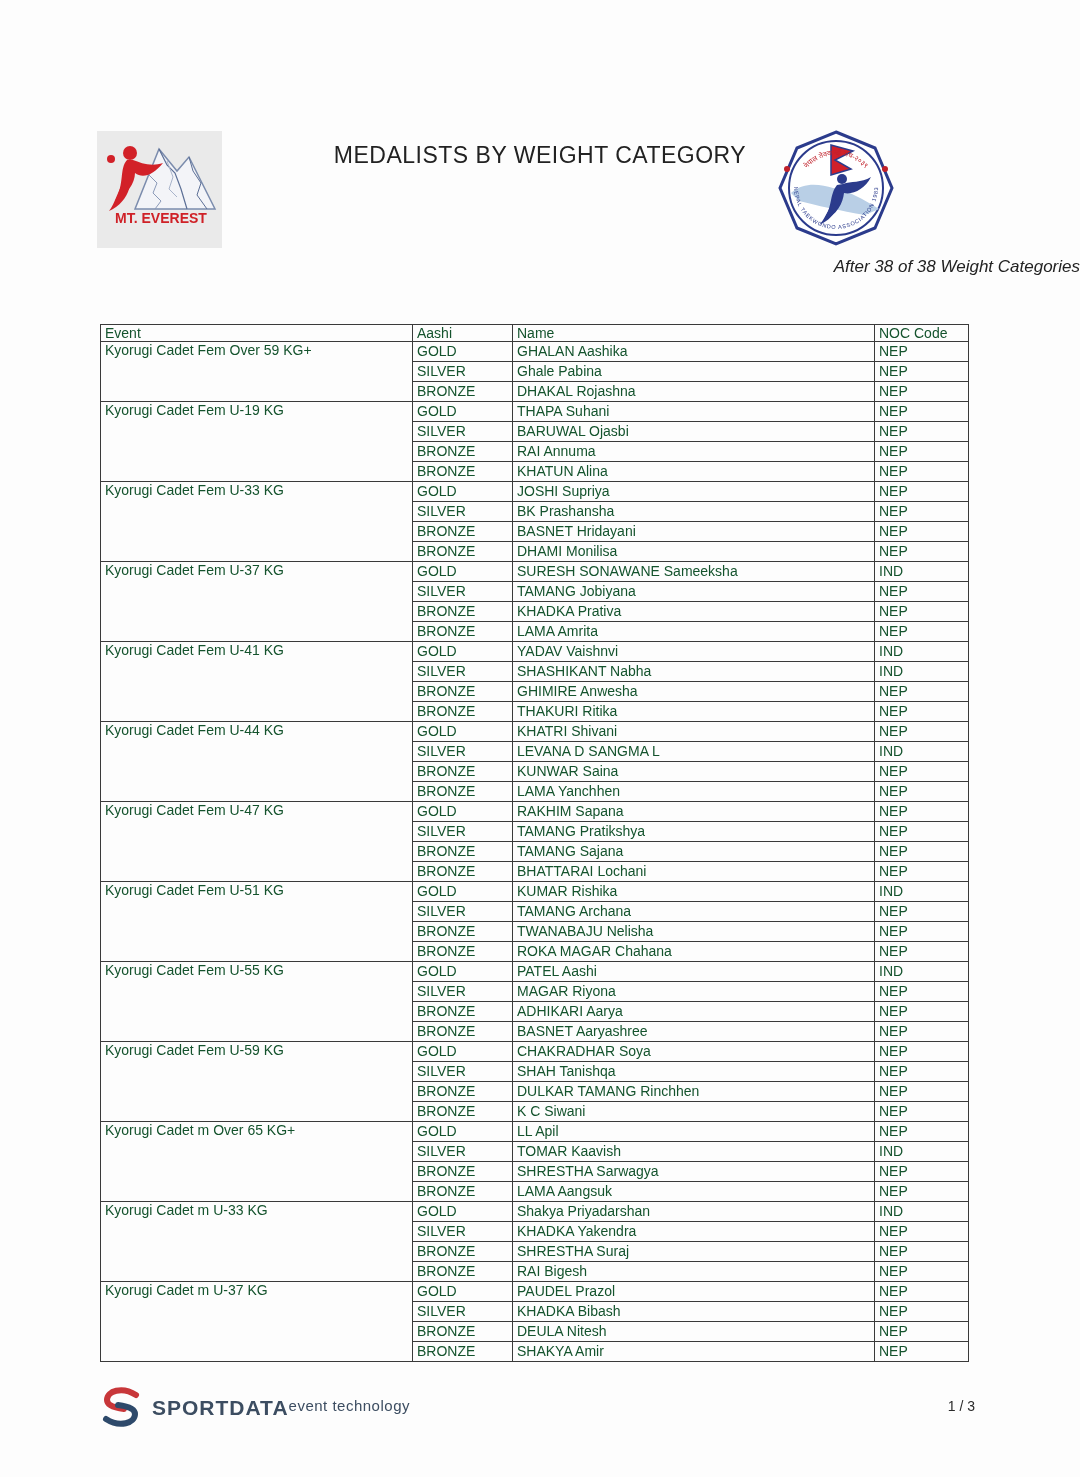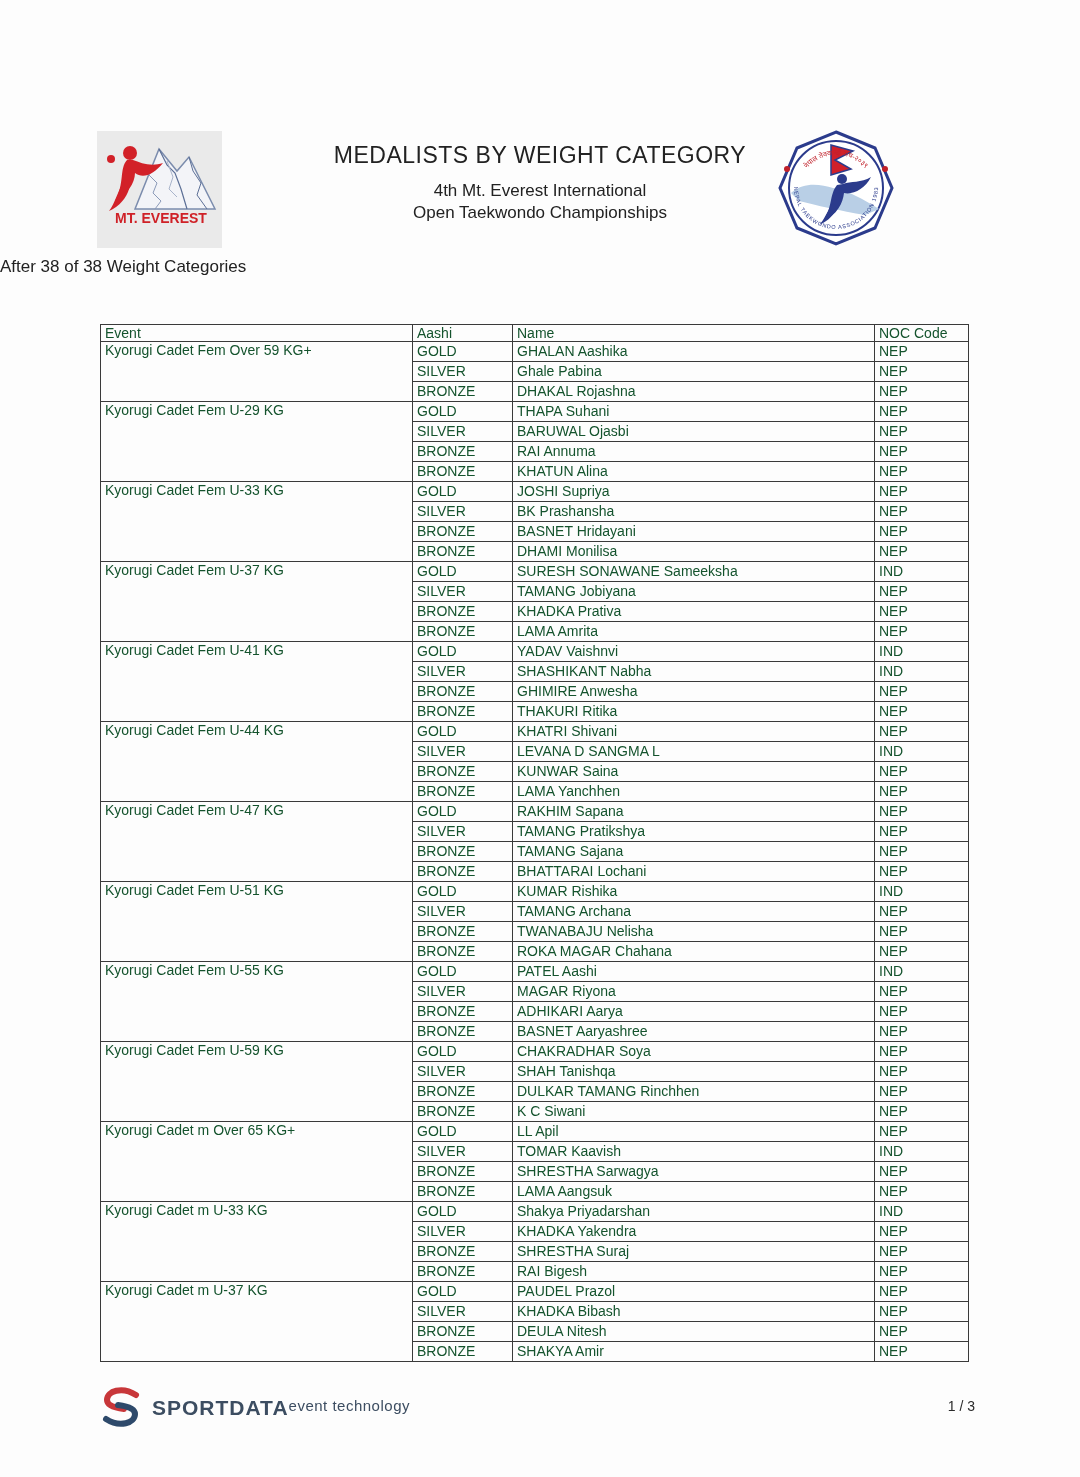--- a/index.html
+++ b/index.html
@@ -11,21 +11,21 @@
     color:#1b1b1b;
     overflow:hidden;
   }
   
   .logo-everest{position:absolute;left:97px;top:131px;width:125px;height:117px;}
   .badge-nta{position:absolute;left:771px;top:129px;width:130px;height:119px;}
   .title-block{position:absolute;left:0;top:142px;width:1080px;text-align:center;}
   .doc-title{font-size:23px;letter-spacing:0.5px;color:#222;}
   .doc-sub{font-size:17px;margin-top:11px;line-height:22px;color:#222;}
   .doc-asof{font-size:18px;margin-top:8px;color:#222;}
-  .doc-progress{position:absolute;left:0;top:257px;width:1080px;text-align:left;font-size:17px;color:#222;}
+  .doc-progress{position:absolute;left:0;top:257px;width:1080px;text-align:right;font-size:17px;color:#222;font-style:italic;}
   
   .tbl-wrap{position:absolute;left:100px;top:324px;width:868px;}
   table.medals{border-collapse:collapse;width:868px;table-layout:fixed;font-size:14px;color:#14532d;}
   table.medals th,table.medals td{
     border:1.6px solid #3a3a3a;
     padding:0 4px;
     height:19px;
     line-height:17px;
     overflow:hidden;
     white-space:nowrap;
@@ -64,24 +64,20 @@
         <circle cx="33" cy="22" r="7"></circle>
         <path d="M30,29 C22,38 28,52 18,70 C30,64 38,52 38,42 C46,48 56,44 66,32 C54,36 44,32 36,29 Z"></path>
         <path d="M26,52 C20,62 18,72 12,80 C22,76 30,66 32,58 Z"></path>
       </g>
       <text x="64" y="92" text-anchor="middle" font-family="Liberation Sans, sans-serif" font-size="14" font-weight="bold" fill="#cf2127">MT. EVEREST</text>
     </svg>
   </div>
 
   <div class="title-block">
     <div class="doc-title">MEDALISTS BY WEIGHT CATEGORY</div>
-    <div class="doc-sub">
-      <div>4th Mt. Everest International</div>
-      <div>Open Taekwondo Championships</div>
-    </div>
   </div>
   <div class="doc-progress">After 38 of 38 Weight Categories</div>
 
   <div class="badge-nta">
     <svg width="130" height="119" viewBox="0 0 130 119">
       <defs>
         <path id="arcTop" d="M27,64 A38,38 0 0 1 103,64"></path>
         <path id="arcBottom" d="M23,58 A42,42 0 0 0 107,58"></path>
       </defs>
 
@@ -141,21 +137,21 @@
             <td class="medal-cell">SILVER</td>
             <td class="name-cell">Ghale Pabina</td>
             <td class="noc-cell">NEP</td>
           </tr>
           <tr>
             <td class="medal-cell">BRONZE</td>
             <td class="name-cell">DHAKAL Rojashna</td>
             <td class="noc-cell">NEP</td>
           </tr>
           <tr>
-            <td rowspan="4" class="event-cell">Kyorugi Cadet Fem U-29 KG</td>
+            <td rowspan="4" class="event-cell">Kyorugi Cadet Fem U-19 KG</td>
             <td class="medal-cell">GOLD</td>
             <td class="name-cell">THAPA Suhani</td>
             <td class="noc-cell">NEP</td>
           </tr>
           <tr>
             <td class="medal-cell">SILVER</td>
             <td class="name-cell">BARUWAL Ojasbi</td>
             <td class="noc-cell">NEP</td>
           </tr>
           <tr>

